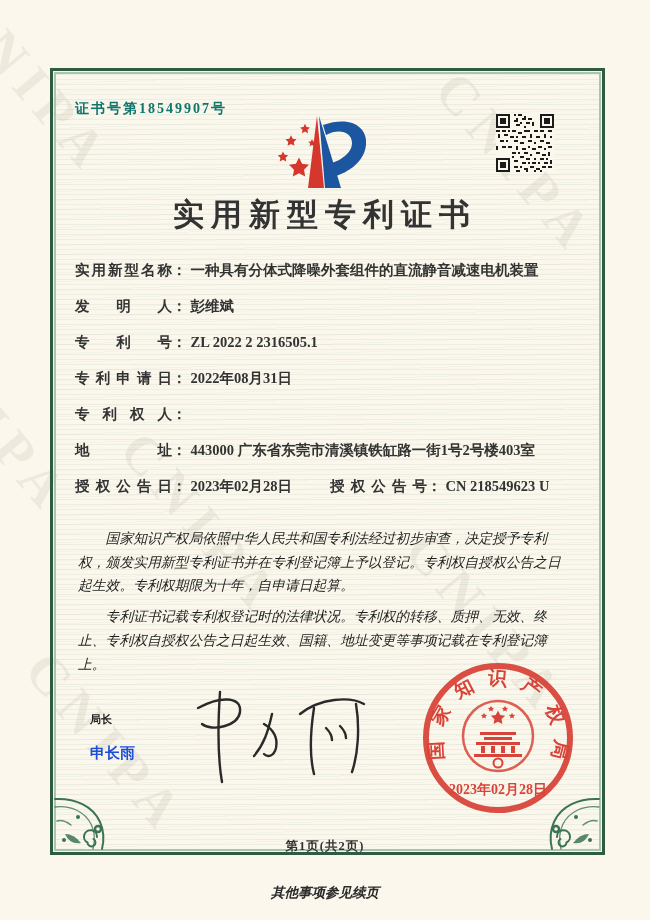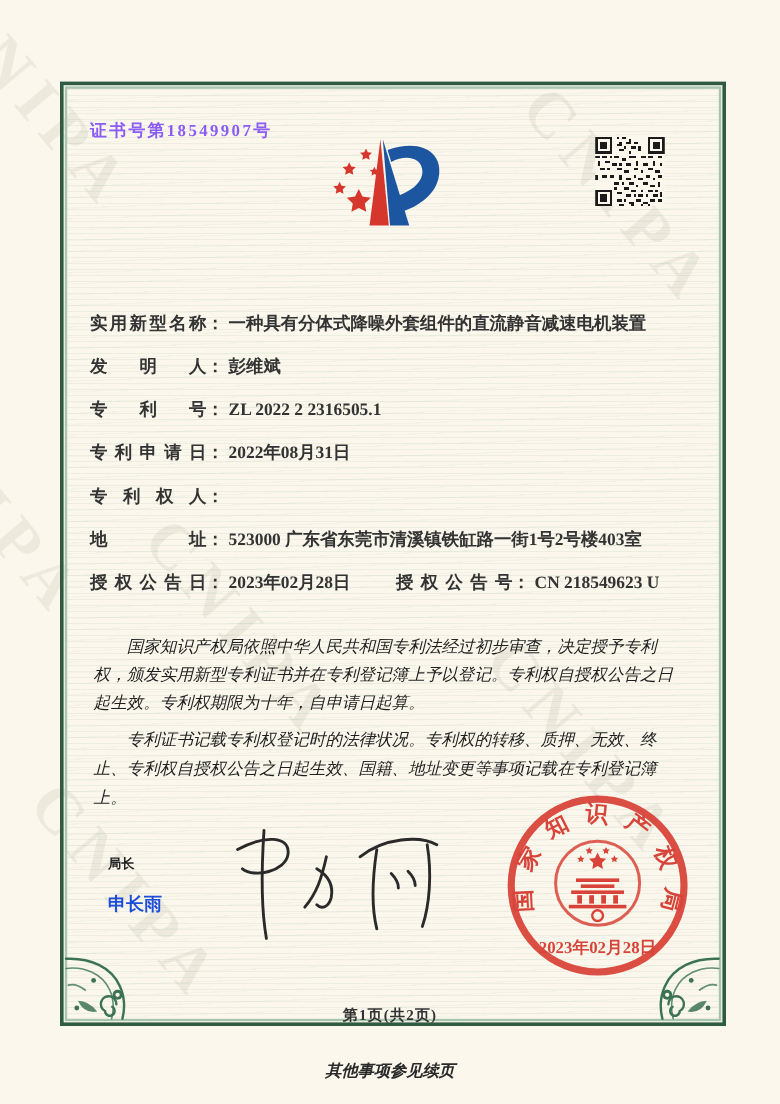--- a/index.html
+++ b/index.html
@@ -23,21 +23,21 @@
   .frame-inner{position:absolute;inset:1px;border:2px solid #a8c5b0;}
   .waves{
     position:absolute;inset:3px;
     background:
       repeating-linear-gradient(180deg, rgba(110,160,122,.10) 0 1px, rgba(0,0,0,0) 1px 5px),
       repeating-linear-gradient(178deg, rgba(110,160,122,.05) 0 1px, rgba(0,0,0,0) 1px 9px);
     pointer-events:none;
   }
   .cert-no{
     position:absolute;left:75px;top:100px;font-size:14px;font-weight:600;
-    letter-spacing:2px;color:#8b5cf6;text-align:center;
+    letter-spacing:2px;color:#0f766e;text-align:center;
   }
   .logo{position:absolute;left:268px;top:110px;width:104px;height:84px;}
   .qr{position:absolute;left:496px;top:114px;width:58px;height:58px;}
   .title{
     position:absolute;left:0;right:0;top:194px;text-align:center;
     font-size:31px;font-weight:bold;letter-spacing:7px;color:#333;
   }
   
   .fields{position:absolute;left:75px;top:259px;width:505px;}
   .frow{display:flex;align-items:flex-start;margin-bottom:14px;
@@ -119,20 +119,21 @@
       <path d="M0 0h7v7h-7z M1 1v5h5v-5z"></path>
         <path d="M2 2h3v3h-3z"></path>
       <path d="M22 0h7v7h-7z M23 1v5h5v-5z"></path>
         <path d="M24 2h3v3h-3z"></path>
       <path d="M0 22h7v7h-7z M1 23v5h5v-5z"></path>
         <path d="M2 24h3v3h-3z"></path>
       <path d="M9 0h1v1h-1z M11 0h2v1h-2z M14 1h1v1h-1z M10 2h1v2h-1z M13 2h2v1h-2z M16 2h2v1h-2z M9 3h1v1h-1z M12 4h1v1h-1z M15 4h2v1h-2z M18 4h1v2h-1z M10 5h2v1h-2z M14 6h1v1h-1z M0 8h2v1h-2z M3 8h2v1h-2z M6 8h1v1h-1z M8 8h2v1h-2z M11 9h2v1h-2z M14 8h3v1h-3z M19 8h2v1h-2z M22 8h2v1h-2z M26 8h2v1h-2z M1 10h1v2h-1z M4 10h2v1h-2z M7 11h2v1h-2z M10 11h1v1h-1z M13 11h2v1h-2z M17 10h1v2h-1z M20 11h2v1h-2z M24 10h1v2h-1z M27 11h1v1h-1z M2 13h2v1h-2z M5 13h1v1h-1z M9 13h2v1h-2z M12 14h2v1h-2z M16 13h2v1h-2z M19 14h1v1h-1z M22 13h2v1h-2z M25 14h2v1h-2z M0 16h1v2h-1z M3 16h2v1h-2z M6 16h2v1h-2z M10 16h1v2h-1z M13 17h2v1h-2z M16 16h1v1h-1z M18 17h2v1h-2z M21 16h2v1h-2z M24 17h1v1h-1z M26 16h2v1h-2z M8 19h2v1h-2z M11 19h1v1h-1z M14 19h2v1h-2z M17 20h1v1h-1z M20 19h2v1h-2z M23 20h2v1h-2z M26 19h1v2h-1z M8 21h1v1h-1z M12 21h2v1h-2z M15 22h2v1h-2z M19 22h1v1h-1z M22 22h2v1h-2z M25 22h1v1h-1z M9 23h2v1h-2z M13 24h2v1h-2z M16 24h1v1h-1z M18 24h2v1h-2z M21 24h1v1h-1z M24 24h2v1h-2z M27 23h1v2h-1z M9 26h2v1h-2z M12 26h1v1h-1z M14 27h2v1h-2z M17 26h2v1h-2z M20 27h2v1h-2z M23 26h2v1h-2z M26 26h2v1h-2z M10 28h2v1h-2z M15 28h1v1h-1z M19 28h1v1h-1z M22 28h1v1h-1z"></path>
     </g>
   </svg>
 
+  <div class="title">实用新型专利证书</div>
 
   <div class="fields">
     <div class="frow">
       <span class="flabel">实用新型名称</span>
         <span class="fcolon">：</span>
         <span class="fvalue">一种具有分体式降噪外套组件的直流静音减速电机装置</span>
     </div>
     <div class="frow">
       <span class="flabel">发明人</span>
         <span class="fcolon">：</span>
@@ -148,21 +149,21 @@
         <span class="fcolon">：</span>
         <span class="fvalue">2022年08月31日</span>
     </div>
     <div class="frow">
       <span class="flabel">专利权人</span>
         <span class="fcolon">：</span>
     </div>
     <div class="frow">
       <span class="flabel">地址</span>
         <span class="fcolon">：</span>
-        <span class="fvalue">523000 广东省东莞市清溪镇铁缸路一街1号2号楼403室</span>
+        <span class="fvalue">443000 广东省东莞市清溪镇铁缸路一街1号2号楼403室</span>
     </div>
     <div class="frow">
       <span class="fgroup first">
         <span class="flabel">授权公告日</span>
           <span class="fcolon">：</span>
           <span class="fvalue">2023年02月28日</span>
       </span>
       <span class="fgroup">
         <span class="flabel">授权公告号</span>
           <span class="fcolon">：</span>

